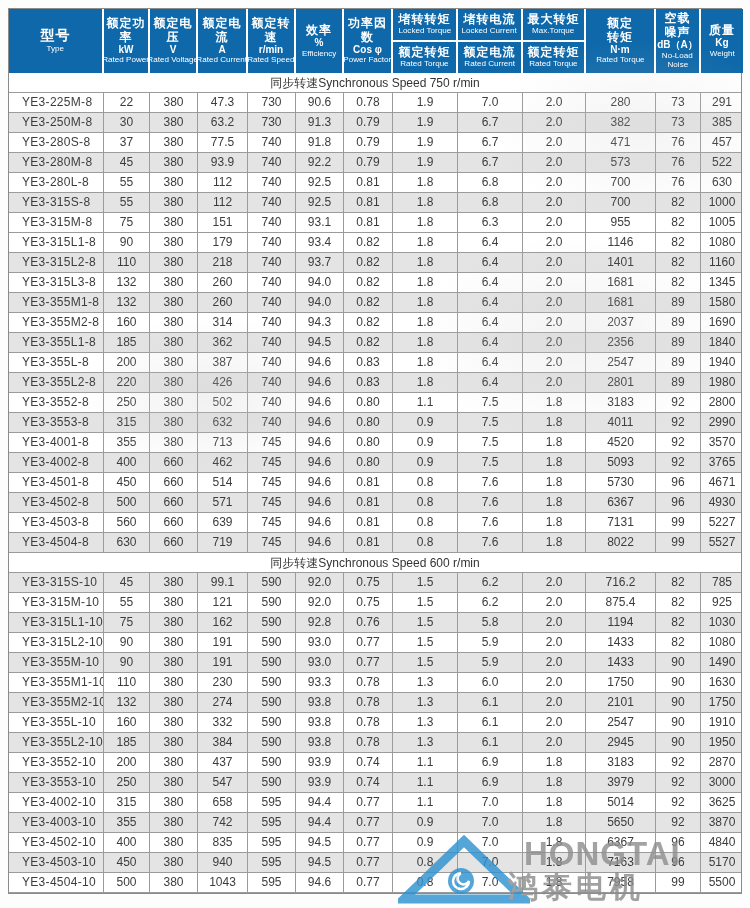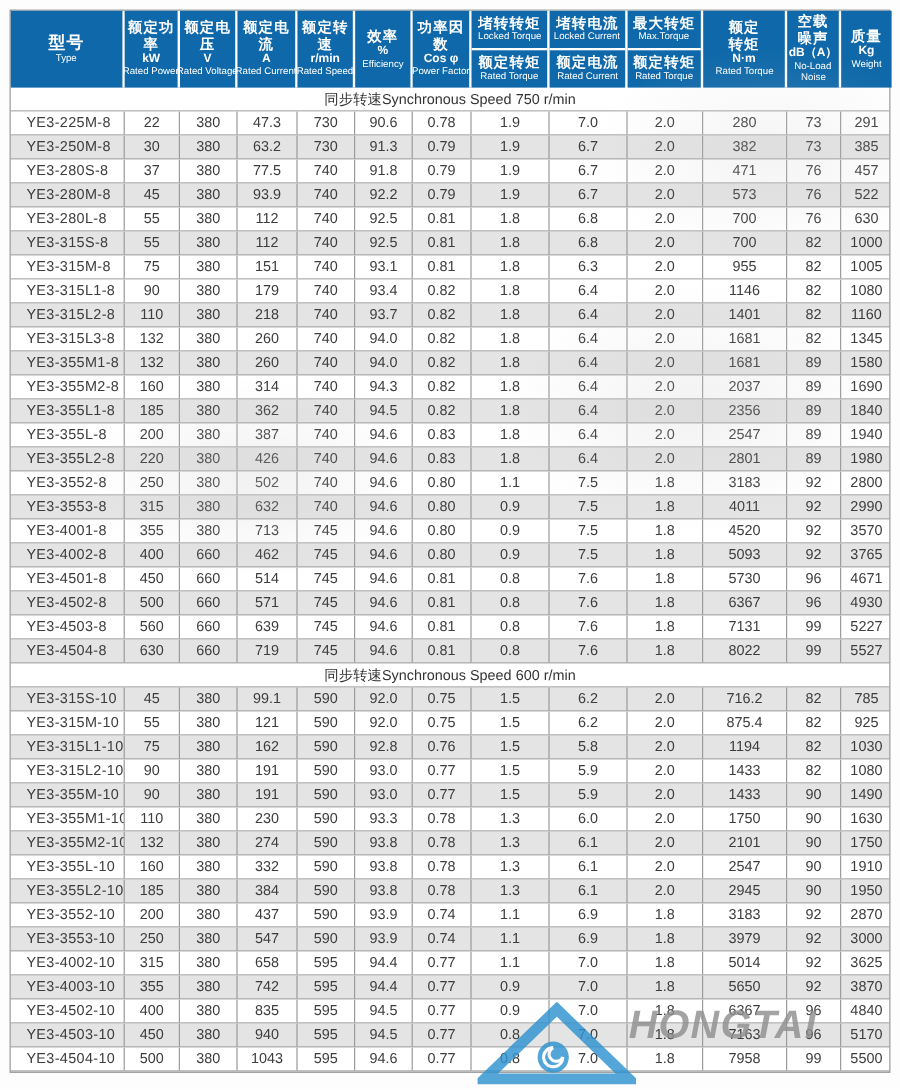--- a/index.html
+++ b/index.html
@@ -23,21 +23,21 @@
   .half{background:#0e68a9;flex:1;display:flex;flex-direction:column;justify-content:center;align-items:center;width:100%;}
   .half:first-child{border-bottom:2px solid #fff;}
   .section-title{height:20px;line-height:20px;text-align:center;font-size:12px;color:#333;
                  border-bottom:1px solid #9b9b9b;background:#fff;}
   .row{display:grid;grid-template-columns:var(--cols);height:20px;border-bottom:1px solid #9b9b9b;background:#fff;}
   .row.alt{background:#e4e4e4;}
   .cell{font-size:12px;color:#3c3c3c;text-align:center;line-height:19px;border-right:1px solid #9b9b9b;
         overflow:hidden;white-space:nowrap;}
   .cell:last-child{border-right:none;}
   .cell.type{text-align:left;padding-left:13px;letter-spacing:.3px;}
-  .watermark{position:absolute;left:398px;top:833px;width:300px;height:75px;pointer-events:none;z-index:5;opacity:.82;font-style:italic;}
+  .watermark{position:absolute;left:398px;top:833px;width:300px;height:75px;pointer-events:none;z-index:5;opacity:.82;}
   .wm-tri{position:absolute;left:0;top:2px;}
   .wm-en{position:absolute;left:126px;top:2px;font-size:33px;font-weight:bold;color:#8f8f8f;letter-spacing:1px;}
   .wm-zh{position:absolute;left:110px;top:34px;font-size:30px;font-weight:bold;color:#8d8d8d;letter-spacing:4px;}
 </style>
 </head>
 <body>
 
 <div class="page">
   <div class="tbl">
     <div class="thead" id="thead">
@@ -715,14 +715,15 @@
       </div>
   </div>
 
   <div class="watermark">
     <svg class="wm-tri" width="132" height="70" viewBox="0 0 132 70">
       <path d="M66 6 L126 64 L6 64 Z" fill="none" stroke="#2f93d0" stroke-width="9" stroke-linejoin="miter"></path>
       <circle cx="63" cy="46" r="13" fill="#2f93d0"></circle>
       <path d="M63 38 a 8 8 0 1 0 8 8 a 6 6 0 1 1 -8 -8" fill="none" stroke="#ffffff" stroke-width="2.5"></path>
     </svg>
     <div class="wm-en">HONGTAI</div>
+    <div class="wm-zh">鸿泰电机</div>
   </div>
 </div>
 
 </body></html>

